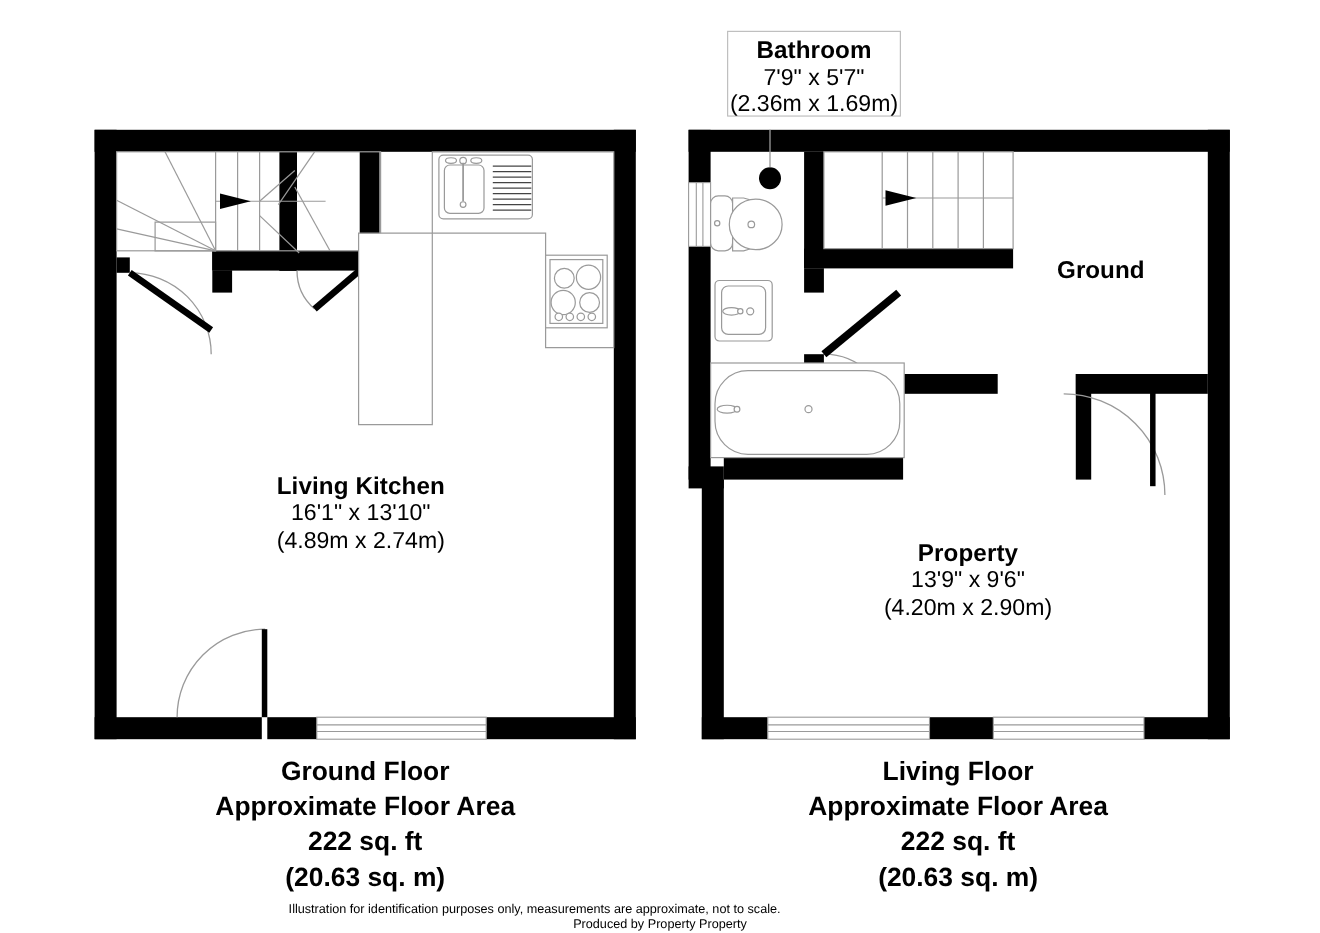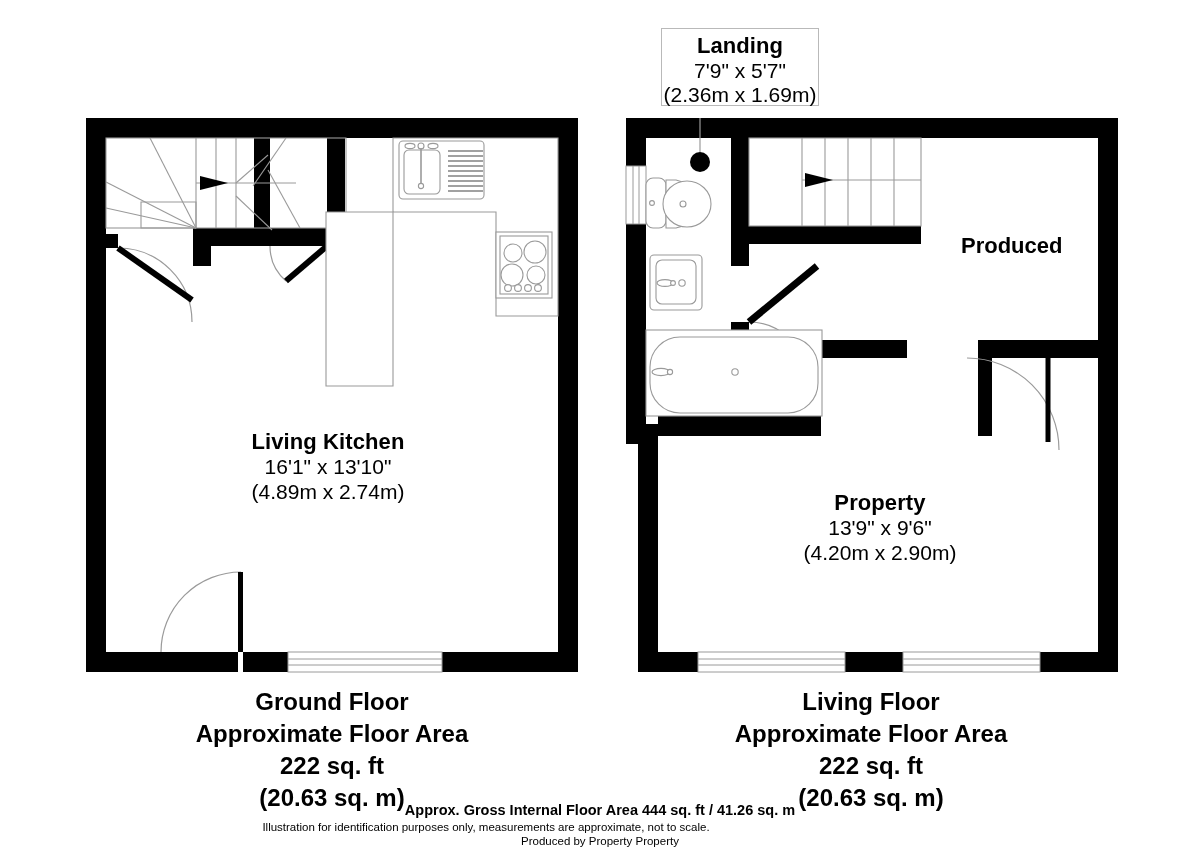--- a/index.html
+++ b/index.html
@@ -318,32 +318,32 @@
         <rect x="646" y="330" width="176" height="86"></rect>
         <rect x="650" y="337" width="168" height="76" rx="30"></rect>
         <ellipse cx="661" cy="372" rx="9" ry="3.6"></ellipse>
         <circle cx="670" cy="372" r="2.6"></circle>
         <circle cx="735" cy="372" r="3.2"></circle>
       </g>
     </g>
   </svg>
 
   <div class="callout-box" style="left:661px; top:28px; width:158px; height:78px;">
-    <span class="room-name">Landing</span>
+    <span class="room-name">Bathroom</span>
     <span class="room-dim">7'9" x 5'7"</span>
     <span class="room-dim">(2.36m x 1.69m)</span>
   </div>
 
   <div class="txt" style="left:178px; top:429px; width:300px;">
     <div class="room-name">Living Kitchen</div>
     <div class="room-dim">16'1" x 13'10"</div>
     <div class="room-dim">(4.89m x 2.74m)</div>
   </div>
 
-  <div class="landing-label" style="left:961px; top:233px;">Produced</div>
+  <div class="landing-label" style="left:961px; top:233px;">Ground</div>
 
   <div class="txt" style="left:730px; top:490px; width:300px;">
     <div class="room-name">Property</div>
     <div class="room-dim">13'9" x 9'6"</div>
     <div class="room-dim">(4.20m x 2.90m)</div>
   </div>
 
   <div class="floor-caption" style="left:182px; top:686px; width:300px;">
     <div>Ground Floor</div>
     <div>Approximate Floor Area</div>
@@ -351,17 +351,16 @@
     <div>(20.63 sq. m)</div>
   </div>
 
   <div class="floor-caption" style="left:721px; top:686px; width:300px;">
     <div>Living Floor</div>
     <div>Approximate Floor Area</div>
     <div>222 sq. ft</div>
     <div>(20.63 sq. m)</div>
   </div>
 
-  <div class="footer-main" style="left:0px; top:802px; width:1200px;">Approx. Gross Internal Floor Area 444 sq. ft / 41.26 sq. m</div>
   <div class="footer-sub" style="left:0px; top:821px; width:972px;">Illustration for identification purposes only, measurements are approximate, not to scale.</div>
   <div class="footer-sub" style="left:0px; top:835px; width:1200px;">Produced by Property Property</div>
 
 </div>
 
 </body></html>

